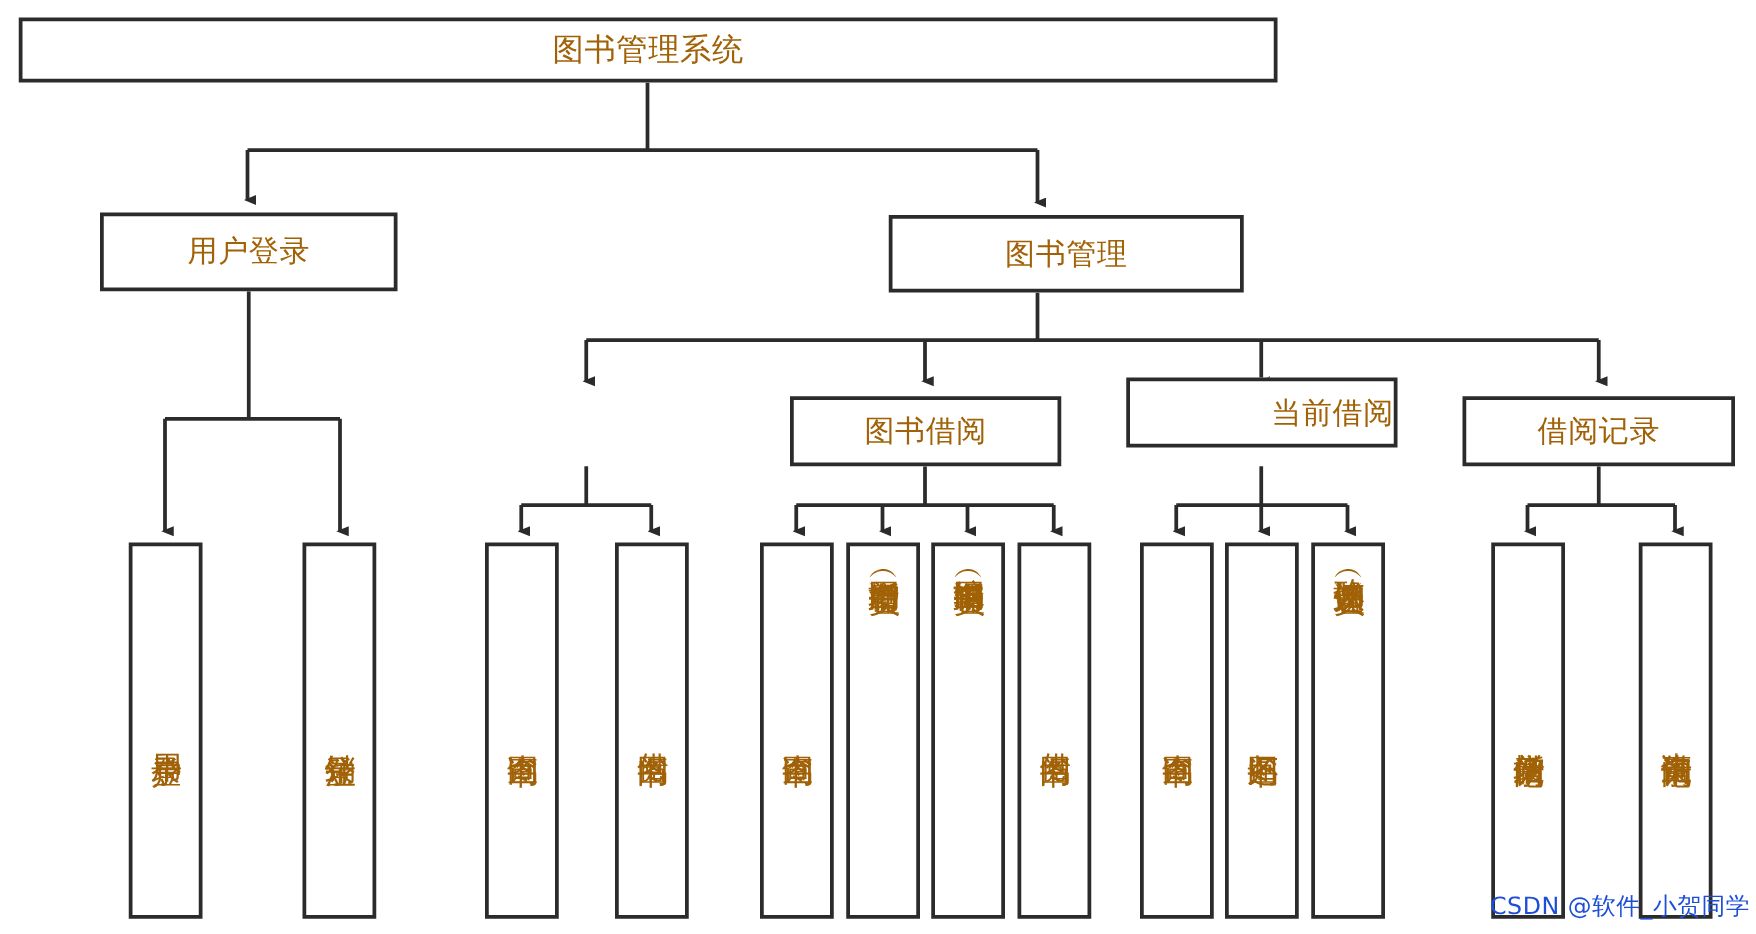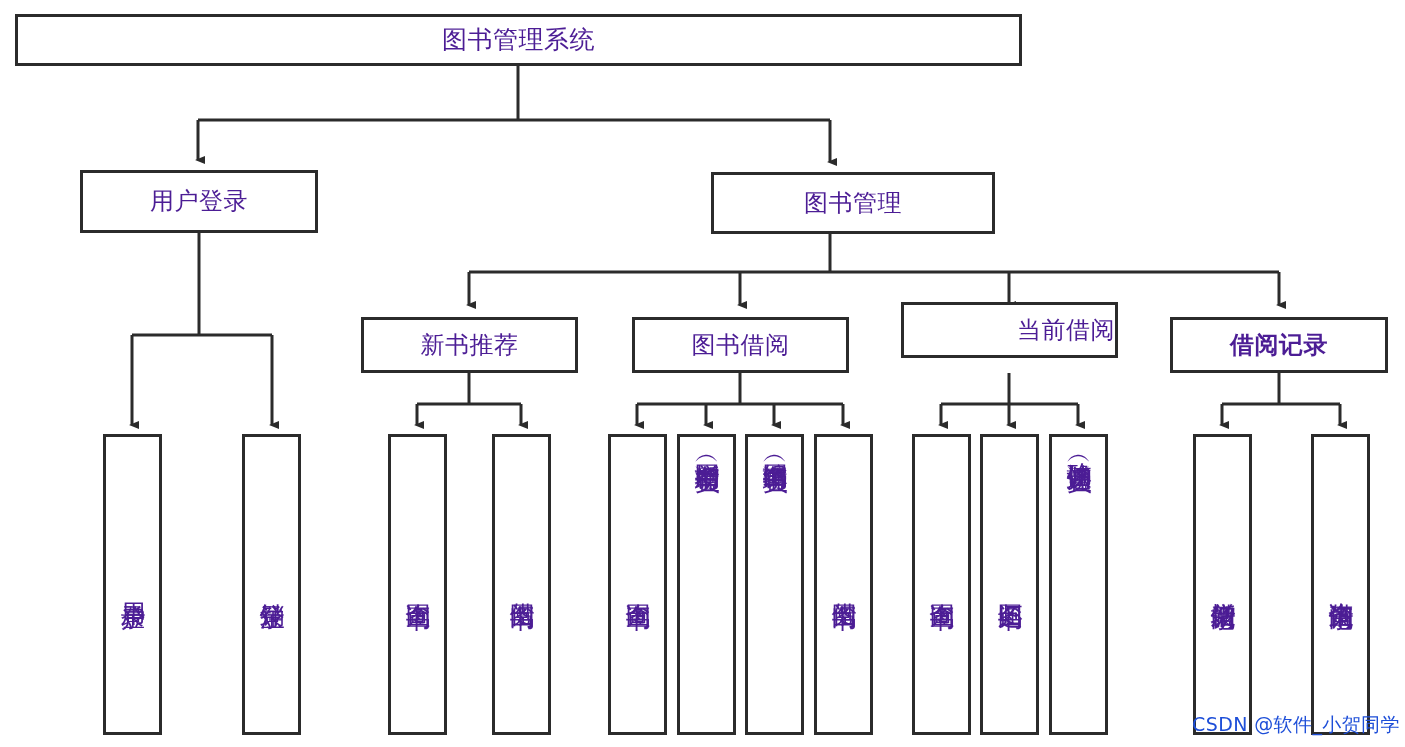--- a/index.html
+++ b/index.html
@@ -27,21 +27,21 @@
     pointer-events: none;
   }
   .node {
     position: absolute;
     box-sizing: border-box;
     background: #ffffff;
     border: 3px solid #2b2b2b;
     display: flex;
     align-items: center;
     justify-content: center;
-    color: #4c1d95;
+    color: #a16207;
   }
   .node-label {
     display: block;
     text-align: center;
     line-height: 1.12;
     letter-spacing: 0.5px;
   }
   .node.root .node-label {
     font-size: 25px;
   }
@@ -134,30 +134,27 @@
     <span class="node-label">图书管理系统</span>
   </div>
 
   <div class="node branch" style="left:80px; top:170px; width:238px; height:63px;">
     <span class="node-label">用户登录</span>
   </div>
   <div class="node branch" style="left:711px; top:172px; width:284px; height:62px;">
     <span class="node-label">图书管理</span>
   </div>
 
-  <div class="node branch" style="left:361px; top:317px; width:217px; height:56px;">
-    <span class="node-label">新书推荐</span>
-  </div>
   <div class="node branch" style="left:632px; top:317px; width:217px; height:56px;">
     <span class="node-label">图书借阅</span>
   </div>
   <div class="node branch" style="left:901px; top:302px; width:217px; height:56px;justify-content:flex-end;">
     <span class="node-label">当前借阅</span>
   </div>
-  <div class="node branch" style="left:1170px; top:317px; width:218px; height:56px;font-weight:bold;">
+  <div class="node branch" style="left:1170px; top:317px; width:218px; height:56px;">
     <span class="node-label">借阅记录</span>
   </div>
 
   <div class="node leaf leaf-short" style="left:103px; top:434px; width:59px; height:301px;">
     <span class="node-label">用户登录</span>
   </div>
   <div class="node leaf leaf-short" style="left:242px; top:434px; width:59px; height:301px;">
     <span class="node-label">注销登录</span>
   </div>
 

